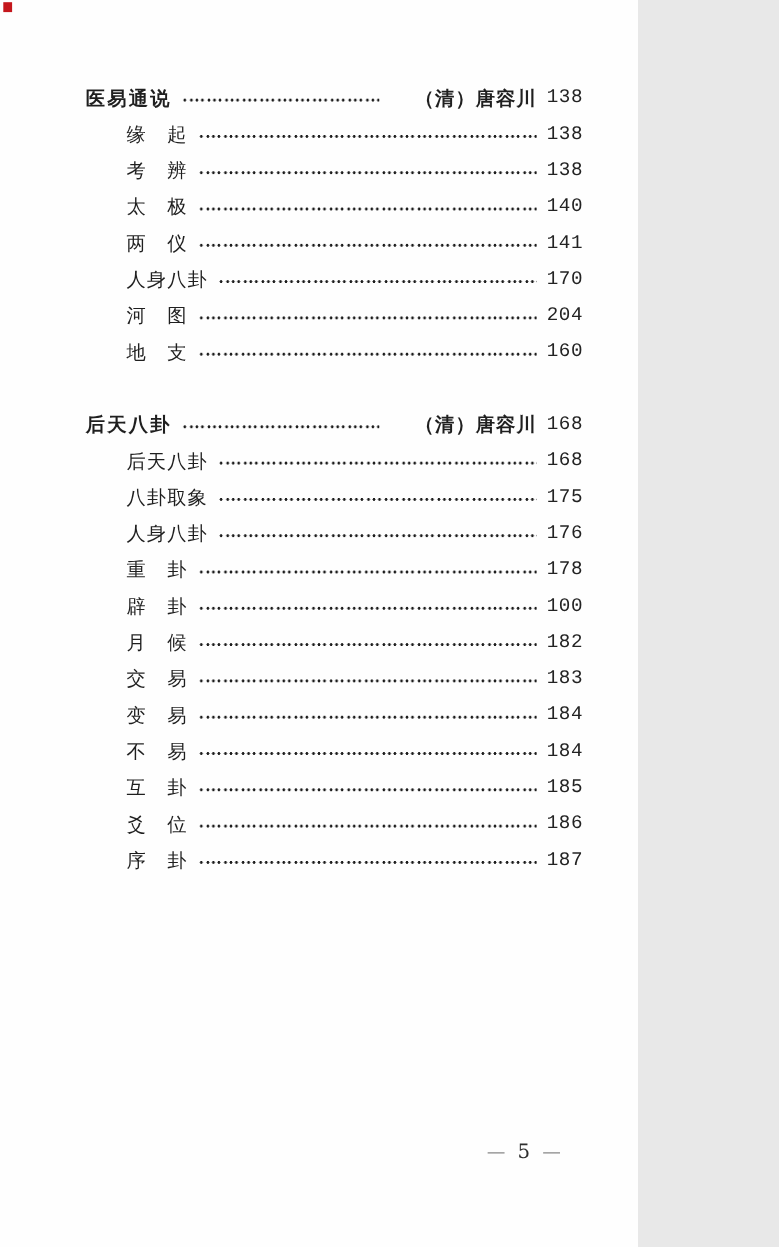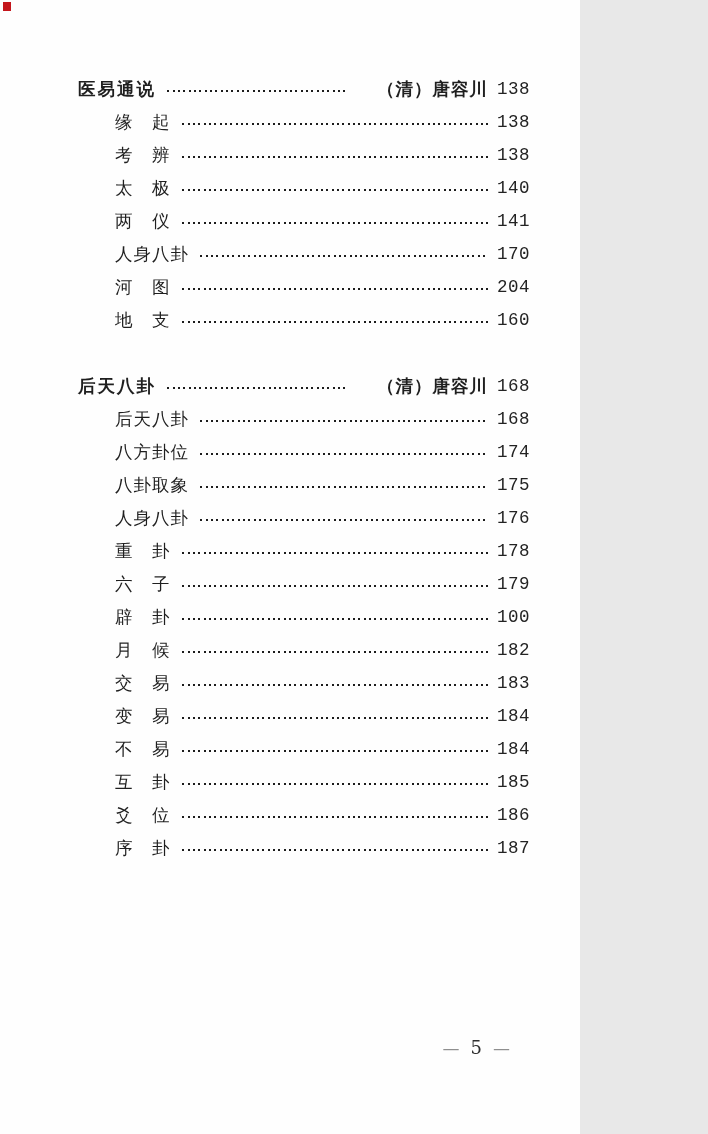--- a/index.html
+++ b/index.html
@@ -156,43 +156,33 @@
         <span class="author">（清）唐容川</span>
         <span class="pagenum">168</span>
       </div>
       <div class="entries">
           <div class="toc-row entry">
     <span class="title">后天八卦</span>
     <span class="leader"></span>
     <span class="pagenum">168</span>
   </div>
           <div class="toc-row entry">
-    <span class="title">八方卦位</span>
-    <span class="leader"></span>
-    <span class="pagenum">174</span>
-  </div>
-          <div class="toc-row entry">
     <span class="title">八卦取象</span>
     <span class="leader"></span>
     <span class="pagenum">175</span>
   </div>
           <div class="toc-row entry">
     <span class="title">人身八卦</span>
     <span class="leader"></span>
     <span class="pagenum">176</span>
   </div>
           <div class="toc-row entry">
     <span class="title">重　卦</span>
     <span class="leader"></span>
     <span class="pagenum">178</span>
-  </div>
-          <div class="toc-row entry">
-    <span class="title">六　子</span>
-    <span class="leader"></span>
-    <span class="pagenum">179</span>
   </div>
           <div class="toc-row entry">
     <span class="title">辟　卦</span>
     <span class="leader"></span>
     <span class="pagenum">100</span>
   </div>
           <div class="toc-row entry">
     <span class="title">月　候</span>
     <span class="leader"></span>
     <span class="pagenum">182</span>

